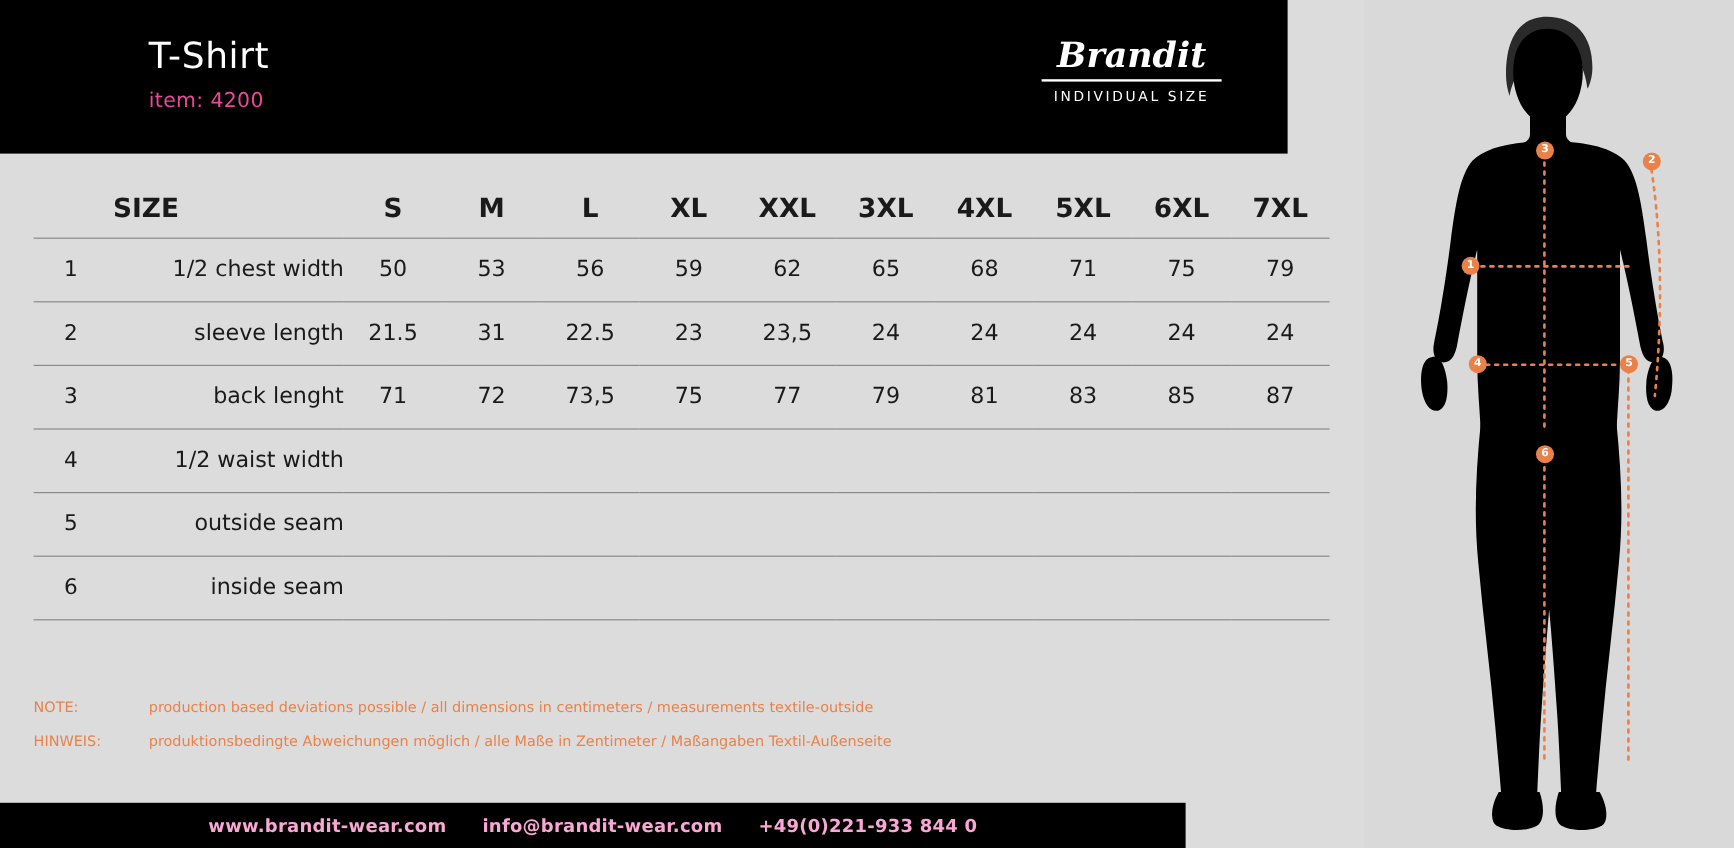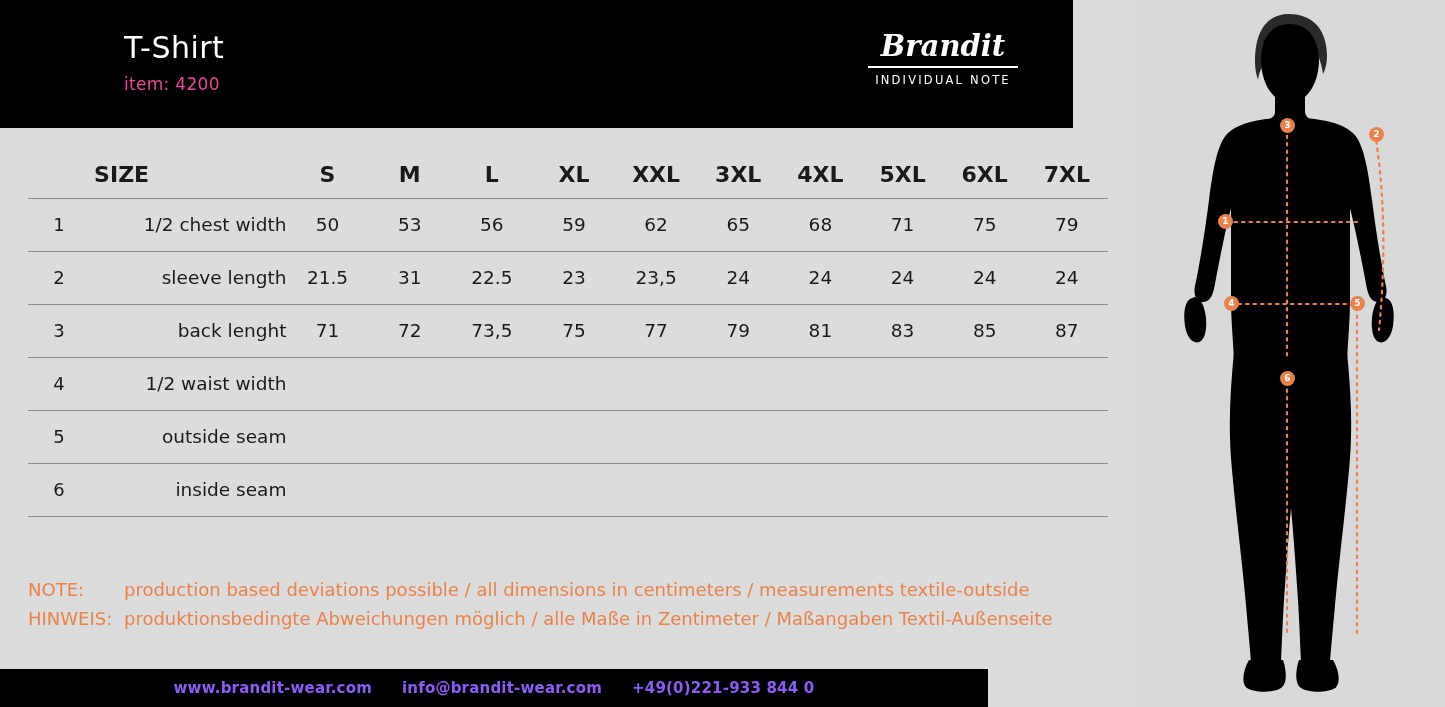--- a/index.html
+++ b/index.html
@@ -114,33 +114,33 @@
     font-size: 18.5px;
   }
   thead .c-label { text-align: left; padding-left: 4px; }
   thead .c-num { border-bottom: 1.5px solid #8a8a8a; }
 
   
   .notes {
     position: absolute;
     left: 28px; top: 575px;
     color: #e8824a;
-    font-size: 18px;
+    font-size: 12px;
     line-height: 29px;
     white-space: nowrap;
   }
   .notes .lbl { display: inline-block; width: 96px; }
 
   
   .footer {
     position: absolute;
     left: 0; bottom: 0;
     width: 988px; height: 38px;
     background: #000;
-    color: #8b5cf6;
+    color: #f9a8d4;
     font-size: 15px;
     font-weight: bold;
     display: flex;
     align-items: center;
     justify-content: center;
     gap: 30px;
     letter-spacing: 0.2px;
   }
   .footer span { display: inline-block; }
 
@@ -175,21 +175,21 @@
 <div class="page">
 
   <div class="left">
 
     <div class="header">
       <div class="title">T-Shirt</div>
       <div class="itemno">item: 4200</div>
       <div class="brandlogo">
         <div class="brandname">Brandit</div>
         <div class="brandrule"></div>
-        <div class="brandsub">INDIVIDUAL NOTE</div>
+        <div class="brandsub">INDIVIDUAL SIZE</div>
       </div>
     </div>
 
     <div class="table-wrap">
       <table class="sizes">
         <thead>
           <tr>
             <th class="c-num"></th>
             <th class="c-label">SIZE</th>
             <th class="c-size">S</th>

